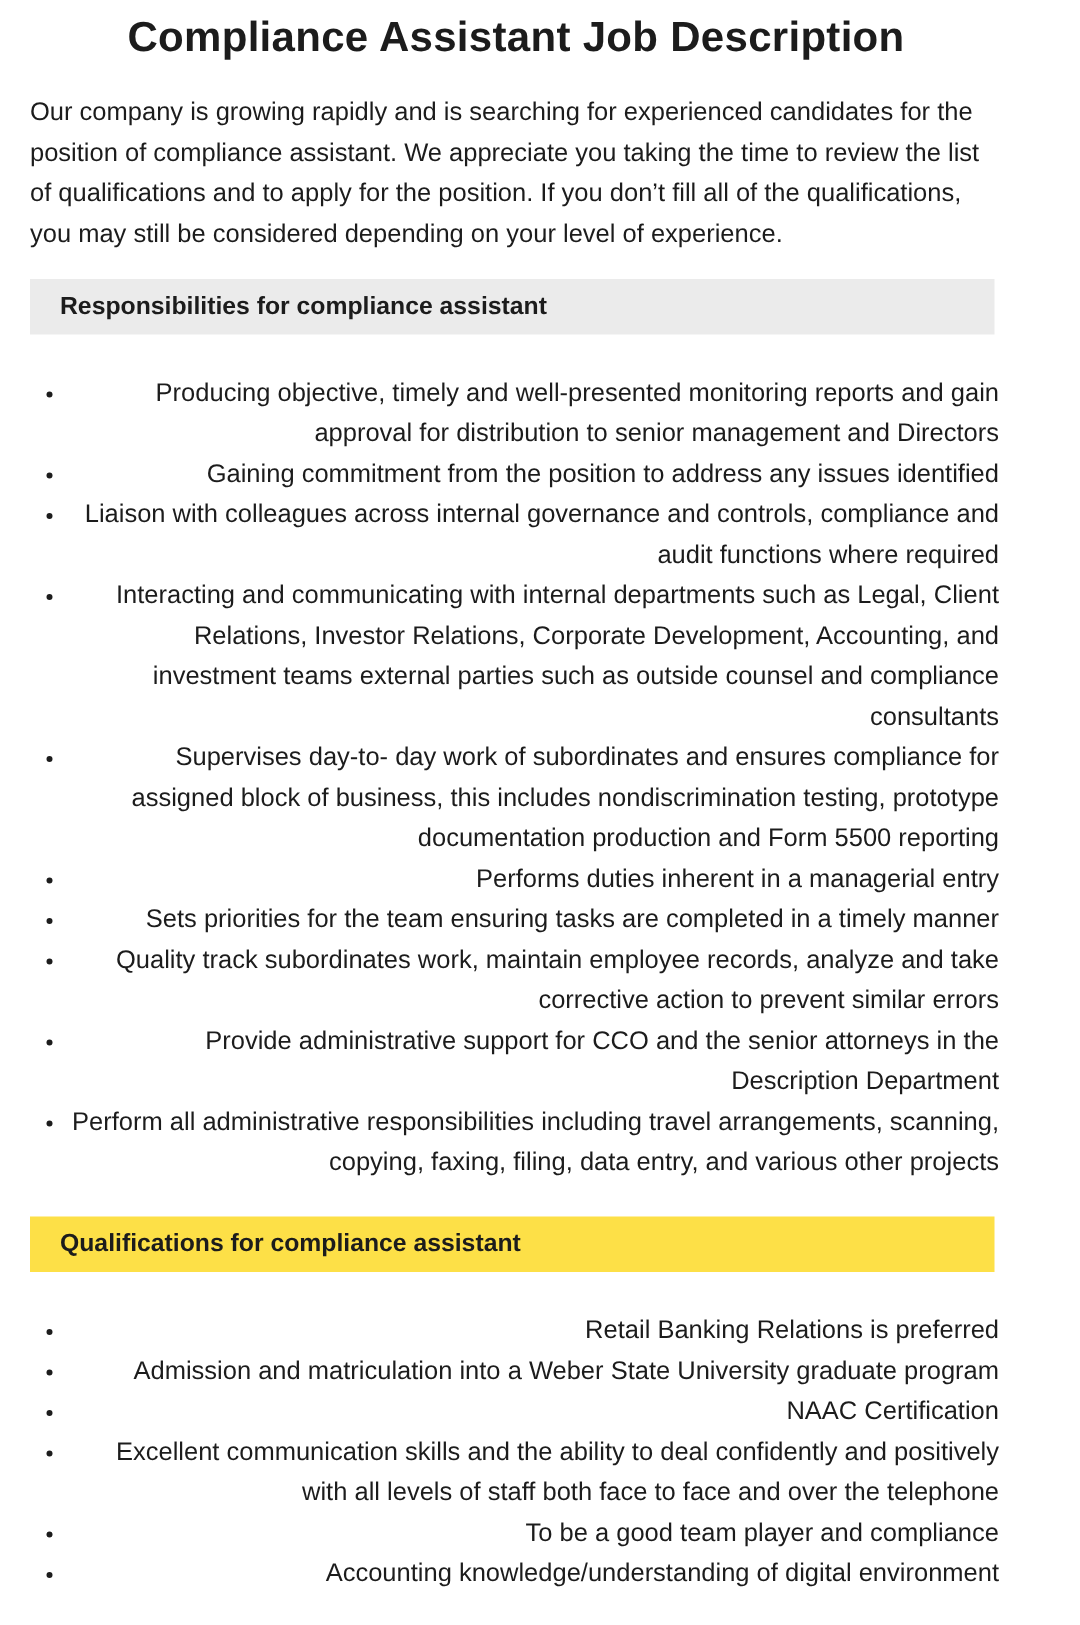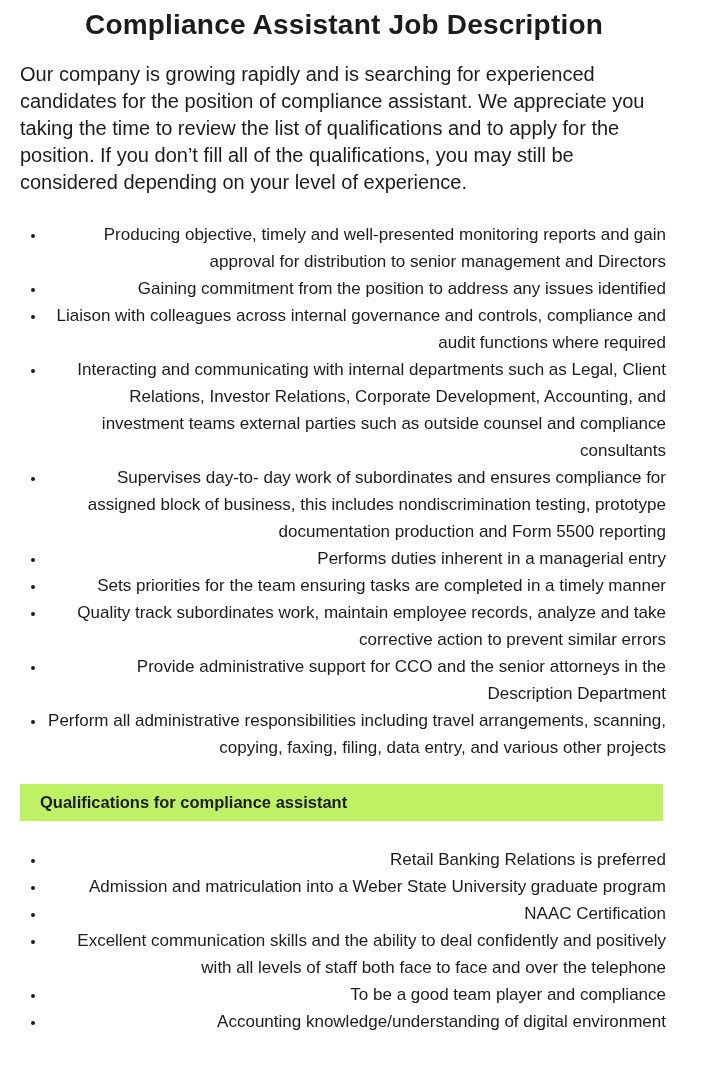--- a/index.html
+++ b/index.html
@@ -21,21 +21,21 @@
   .doc-title {
     margin: 6px 0 0 0;
     font-size: 28px;
     line-height: 38px;
     font-weight: 700;
     text-align: center;
     letter-spacing: 0.2px;
   }
   .intro {
     margin: 17px 22px 0 20px;
-    font-size: 20px;
+    font-size: 17px;
     line-height: 27px;
   }
   .section-header {
     margin: 17px 25px 0 20px;
     padding: 9px 18px 9px 20px;
     background: #ebebeb;
     font-size: 16.5px;
     line-height: 19px;
     font-weight: 700;
   }
@@ -60,36 +60,37 @@
 </head>
 <body style="color: rgb(28, 28, 28); background: rgb(255, 255, 255);">
 
 <div class="doc">
 
   <h1 class="doc-title">Compliance Assistant Job Description</h1>
 
   <p class="intro">Our company is growing rapidly and is searching for experienced candidates for the position of compliance assistant. We appreciate you taking the time to review the list of qualifications and to apply for the position. If you don’t fill all of the qualifications, you may still be considered depending on your level of experience.</p>
 
   <div class="section">
+    <div class="section-header" style="background: rgb(235, 235, 235);">Responsibilities for compliance assistant</div>
     <ul class="bullet-list">
         <li>Producing objective, timely and well-presented monitoring reports and gain approval for distribution to senior management and Directors</li>
         <li>Gaining commitment from the position to address any issues identified</li>
         <li>Liaison with colleagues across internal governance and controls, compliance and audit functions where required</li>
         <li>Interacting and communicating with internal departments such as Legal, Client Relations, Investor Relations, Corporate Development, Accounting, and investment teams external parties such as outside counsel and compliance consultants</li>
         <li>Supervises day-to- day work of subordinates and ensures compliance for assigned block of business, this includes nondiscrimination testing, prototype documentation production and Form 5500 reporting</li>
         <li>Performs duties inherent in a managerial entry</li>
         <li>Sets priorities for the team ensuring tasks are completed in a timely manner</li>
         <li>Quality track subordinates work, maintain employee records, analyze and take corrective action to prevent similar errors</li>
         <li>Provide administrative support for CCO and the senior attorneys in the Description Department</li>
         <li>Perform all administrative responsibilities including travel arrangements, scanning, copying, faxing, filing, data entry, and various other projects</li>
       </ul>
   </div>
 
   <div class="section">
-    <div class="section-header" style="background: #bef264;">Qualifications for compliance assistant</div>
+    <div class="section-header" style="background: #fde047;">Qualifications for compliance assistant</div>
     <ul class="bullet-list">
         <li>Retail Banking Relations is preferred</li>
         <li>Admission and matriculation into a Weber State University graduate program</li>
         <li>NAAC Certification</li>
         <li>Excellent communication skills and the ability to deal confidently and positively with all levels of staff both face to face and over the telephone</li>
         <li>To be a good team player and compliance</li>
         <li>Accounting knowledge/understanding of digital environment</li>
       </ul>
   </div>
 

